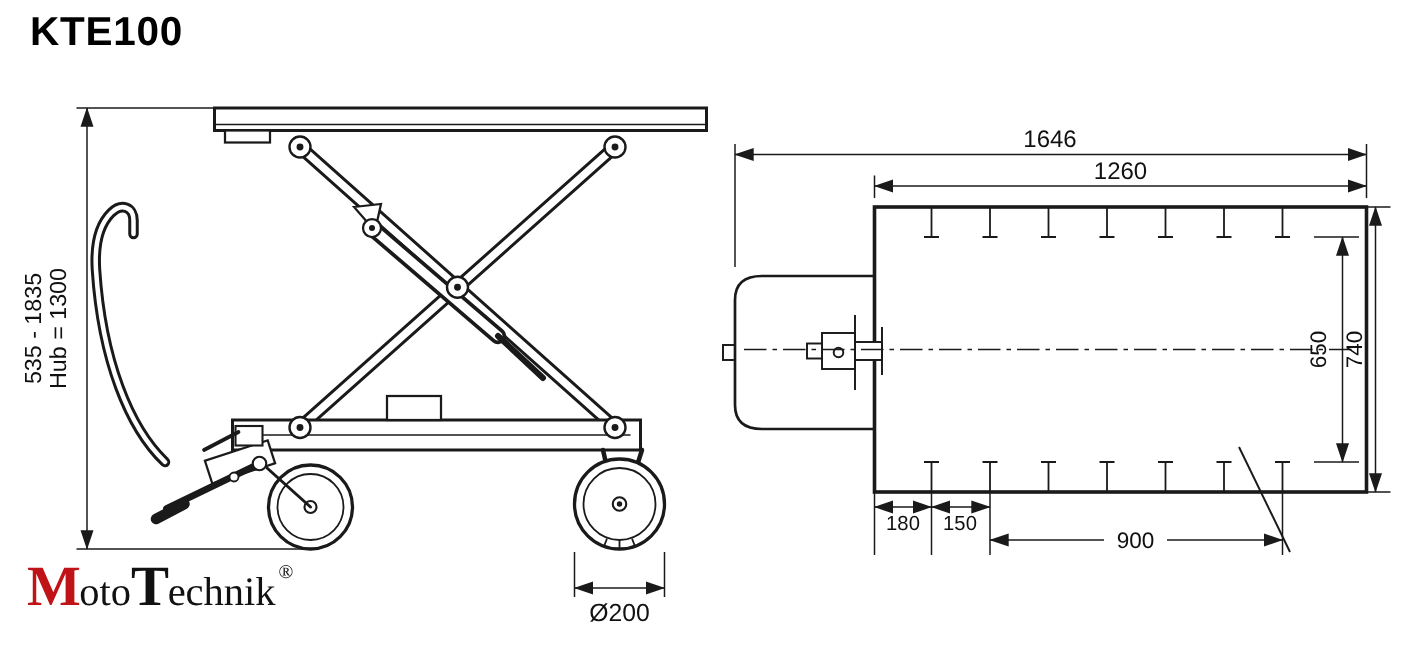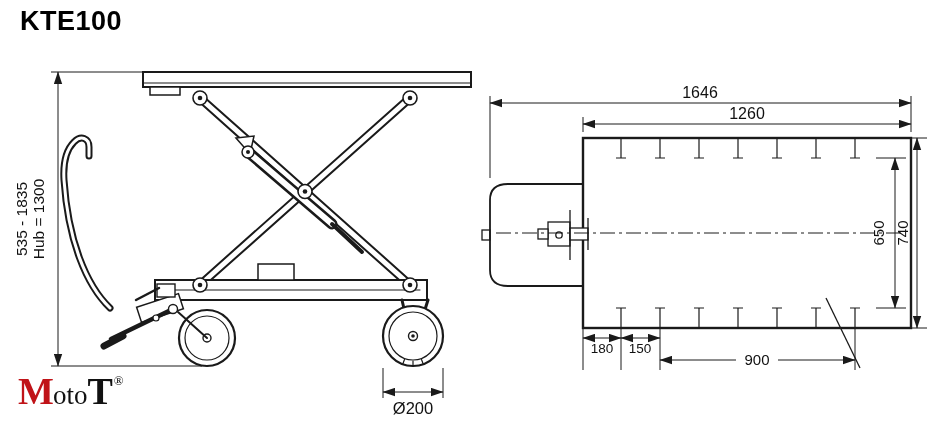--- a/index.html
+++ b/index.html
@@ -203,16 +203,17 @@
       <text x="128" y="281" text-anchor="middle" font-size="13.5">180</text>
       <text x="166" y="281" text-anchor="middle" font-size="13.5">150</text>
       <text x="283" y="293" text-anchor="middle" font-size="15">900</text>
     </g>
   </svg>
 
   <div class="logo">
     <span class="logo-big logo-m" style="color: rgb(192, 19, 24);">M</span>
       <span class="logo-small">oto</span>
       <span class="logo-big">T</span>
+      <span class="logo-small">echnik</span>
       <span class="logo-reg">®</span>
   </div>
 
 </div>
 
 </body></html>

